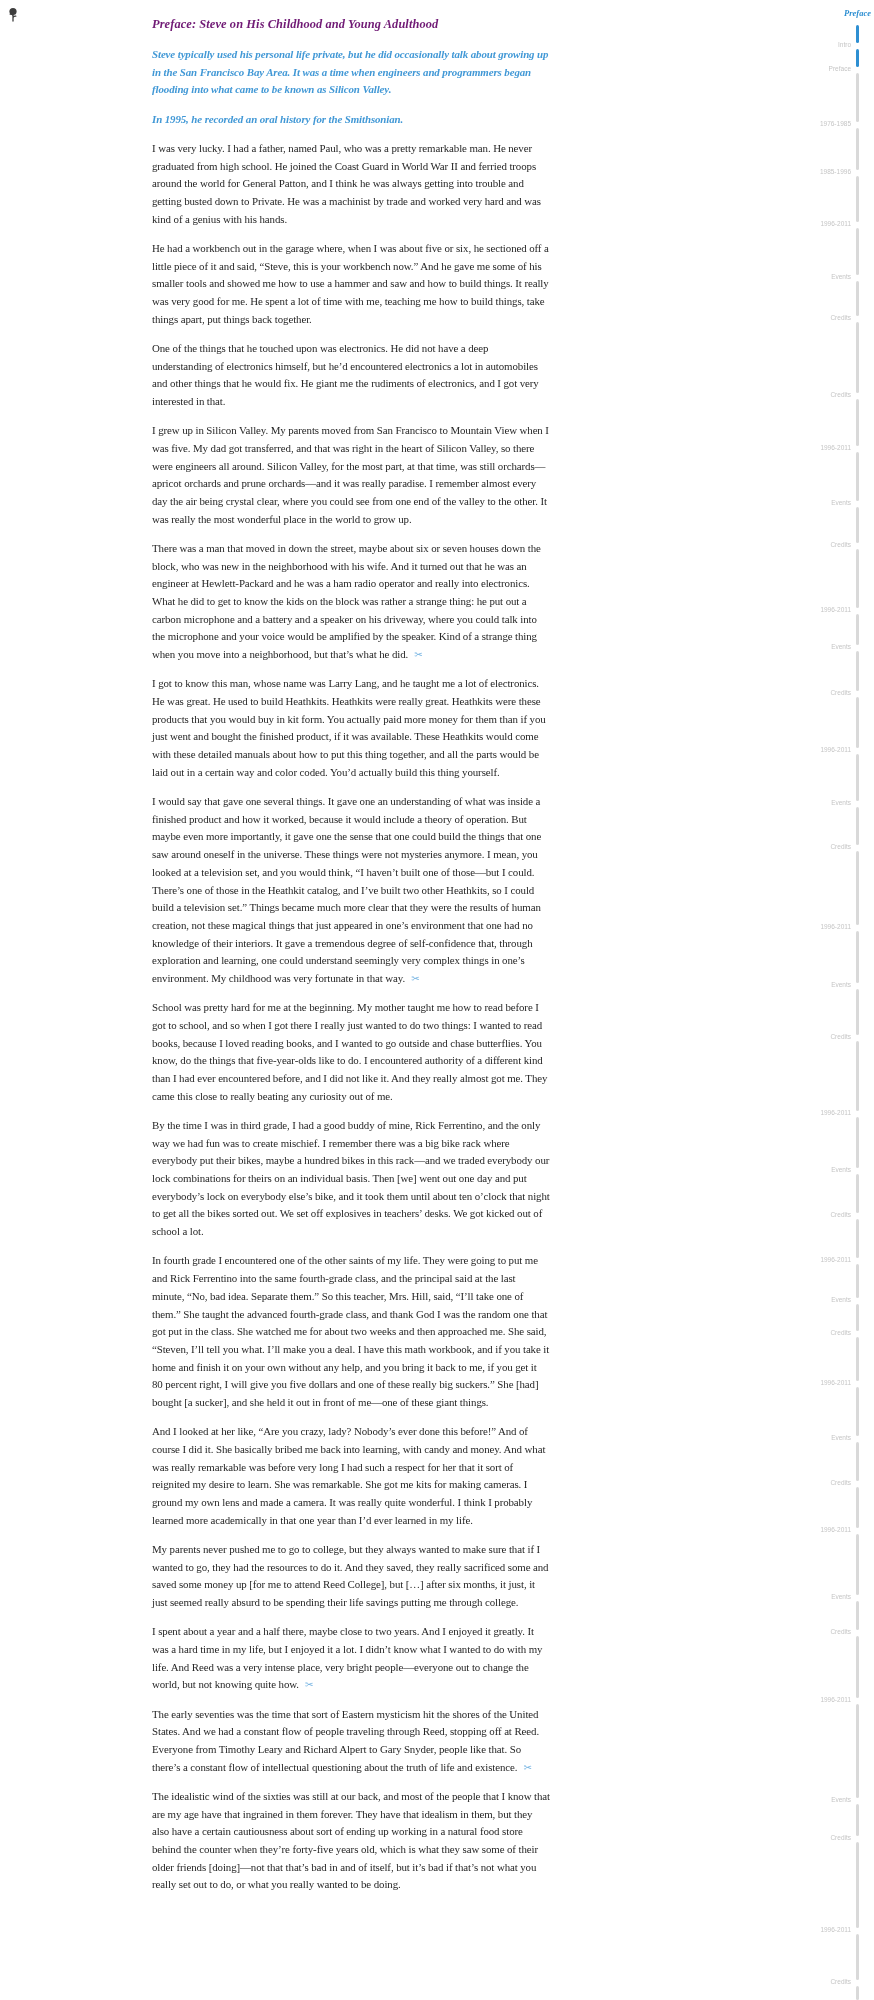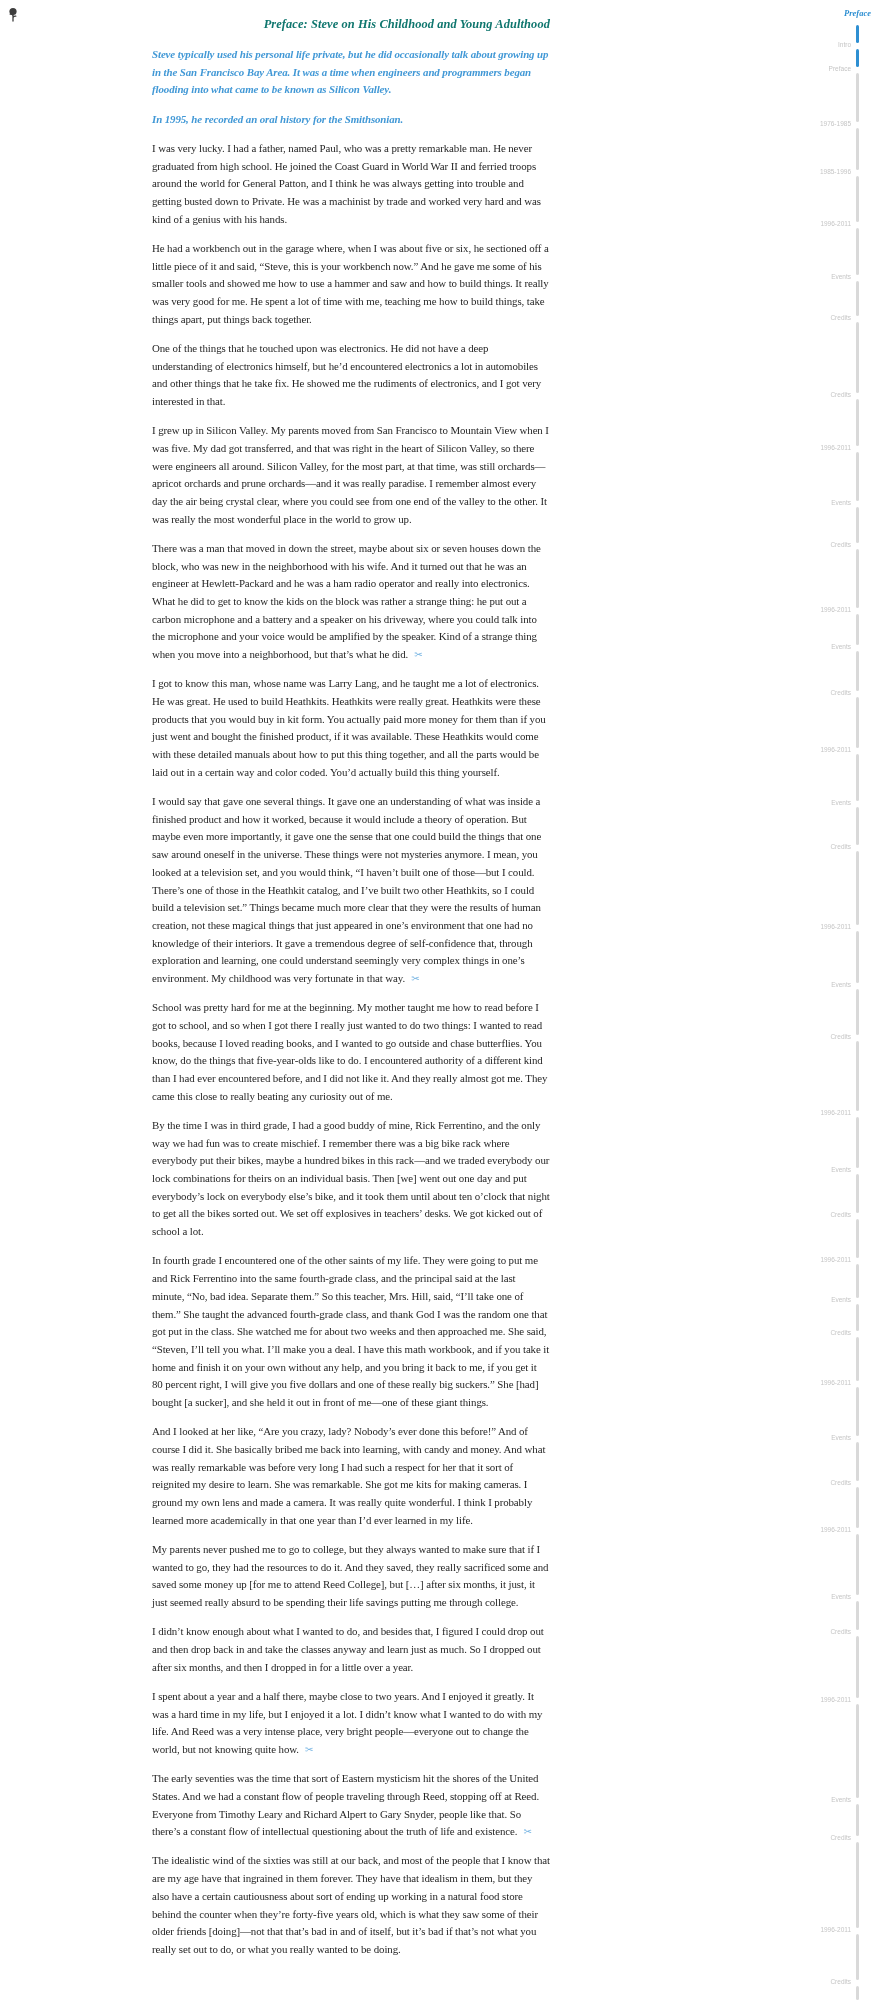--- a/index.html
+++ b/index.html
@@ -10,21 +10,21 @@
   }
   
   .logo{position:absolute;top:7px;left:7px;width:12px;height:16px;cursor:pointer;}
   
   .content{
     position:absolute;left:152px;top:16px;width:398px;
     color:#262626;
   }
   .heading{
     font-size:12.4px;line-height:16px;font-weight:bold;font-style:italic;
-    color:#0f766e;margin:0 0 14px 0;letter-spacing:0.1px;text-align:right;
+    color:#701a75;margin:0 0 14px 0;letter-spacing:0.1px;
   }
   .content p{
     margin:0 0 11.5px 0;
     font-size:10.9px;line-height:17.7px;letter-spacing:-0.1px;
     text-align:left;
   }
   p.lede{color:#4198d6;font-style:italic;font-weight:bold;}
   p.body{color:#262626;}
   .section-gap{margin-top:32px !important;}
   .cut{
@@ -56,31 +56,30 @@
   </svg>
 </div>
 
 <div class="content">
   <h1 class="heading">Preface: Steve on His Childhood and Young Adulthood</h1>
   <div>
       <p class="lede">Steve typically used his personal life private, but he did occasionally talk about growing up in the San Francisco Bay Area. It was a time when engineers and programmers began flooding into what came to be known as Silicon Valley.</p>
       <p class="lede">In 1995, he recorded an oral history for the Smithsonian.</p>
       <p class="body">I was very lucky. I had a father, named Paul, who was a pretty remarkable man. He never graduated from high school. He joined the Coast Guard in World War II and ferried troops around the world for General Patton, and I think he was always getting into trouble and getting busted down to Private. He was a machinist by trade and worked very hard and was kind of a genius with his hands.</p>
       <p class="body">He had a workbench out in the garage where, when I was about five or six, he sectioned off a little piece of it and said, “Steve, this is your workbench now.” And he gave me some of his smaller tools and showed me how to use a hammer and saw and how to build things. It really was very good for me. He spent a lot of time with me, teaching me how to build things, take things apart, put things back together.</p>
-      <p class="body">One of the things that he touched upon was electronics. He did not have a deep understanding of electronics himself, but he’d encountered electronics a lot in automobiles and other things that he take fix. He showed me the rudiments of electronics, and I got very interested in that.</p>
+      <p class="body">One of the things that he touched upon was electronics. He did not have a deep understanding of electronics himself, but he’d encountered electronics a lot in automobiles and other things that he would fix. He giant me the rudiments of electronics, and I got very interested in that.</p>
       <p class="body">I grew up in Silicon Valley. My parents moved from San Francisco to Mountain View when I was five. My dad got transferred, and that was right in the heart of Silicon Valley, so there were engineers all around. Silicon Valley, for the most part, at that time, was still orchards—apricot orchards and prune orchards—and it was really paradise. I remember almost every day the air being crystal clear, where you could see from one end of the valley to the other. It was really the most wonderful place in the world to grow up.</p>
       <p class="body">There was a man that moved in down the street, maybe about six or seven houses down the block, who was new in the neighborhood with his wife. And it turned out that he was an engineer at Hewlett-Packard and he was a ham radio operator and really into electronics. What he did to get to know the kids on the block was rather a strange thing: he put out a carbon microphone and a battery and a speaker on his driveway, where you could talk into the microphone and your voice would be amplified by the speaker. Kind of a strange thing when you move into a neighborhood, but that’s what he did.<span class="cut"> ✂</span></p>
       <p class="body">I got to know this man, whose name was Larry Lang, and he taught me a lot of electronics. He was great. He used to build Heathkits. Heathkits were really great. Heathkits were these products that you would buy in kit form. You actually paid more money for them than if you just went and bought the finished product, if it was available. These Heathkits would come with these detailed manuals about how to put this thing together, and all the parts would be laid out in a certain way and color coded. You’d actually build this thing yourself.</p>
       <p class="body">I would say that gave one several things. It gave one an understanding of what was inside a finished product and how it worked, because it would include a theory of operation. But maybe even more importantly, it gave one the sense that one could build the things that one saw around oneself in the universe. These things were not mysteries anymore. I mean, you looked at a television set, and you would think, “I haven’t built one of those—but I could. There’s one of those in the Heathkit catalog, and I’ve built two other Heathkits, so I could build a television set.” Things became much more clear that they were the results of human creation, not these magical things that just appeared in one’s environment that one had no knowledge of their interiors. It gave a tremendous degree of self-confidence that, through exploration and learning, one could understand seemingly very complex things in one’s environment. My childhood was very fortunate in that way.<span class="cut"> ✂</span></p>
       <p class="body">School was pretty hard for me at the beginning. My mother taught me how to read before I got to school, and so when I got there I really just wanted to do two things: I wanted to read books, because I loved reading books, and I wanted to go outside and chase butterflies. You know, do the things that five-year-olds like to do. I encountered authority of a different kind than I had ever encountered before, and I did not like it. And they really almost got me. They came this close to really beating any curiosity out of me.</p>
       <p class="body">By the time I was in third grade, I had a good buddy of mine, Rick Ferrentino, and the only way we had fun was to create mischief. I remember there was a big bike rack where everybody put their bikes, maybe a hundred bikes in this rack—and we traded everybody our lock combinations for theirs on an individual basis. Then [we] went out one day and put everybody’s lock on everybody else’s bike, and it took them until about ten o’clock that night to get all the bikes sorted out. We set off explosives in teachers’ desks. We got kicked out of school a lot.</p>
       <p class="body">In fourth grade I encountered one of the other saints of my life. They were going to put me and Rick Ferrentino into the same fourth-grade class, and the principal said at the last minute, “No, bad idea. Separate them.” So this teacher, Mrs. Hill, said, “I’ll take one of them.” She taught the advanced fourth-grade class, and thank God I was the random one that got put in the class. She watched me for about two weeks and then approached me. She said, “Steven, I’ll tell you what. I’ll make you a deal. I have this math workbook, and if you take it home and finish it on your own without any help, and you bring it back to me, if you get it 80 percent right, I will give you five dollars and one of these really big suckers.” She [had] bought [a sucker], and she held it out in front of me—one of these giant things.</p>
       <p class="body">And I looked at her like, “Are you crazy, lady? Nobody’s ever done this before!” And of course I did it. She basically bribed me back into learning, with candy and money. And what was really remarkable was before very long I had such a respect for her that it sort of reignited my desire to learn. She was remarkable. She got me kits for making cameras. I ground my own lens and made a camera. It was really quite wonderful. I think I probably learned more academically in that one year than I’d ever learned in my life.</p>
       <p class="body">My parents never pushed me to go to college, but they always wanted to make sure that if I wanted to go, they had the resources to do it. And they saved, they really sacrificed some and saved some money up [for me to attend Reed College], but […] after six months, it just, it just seemed really absurd to be spending their life savings putting me through college.</p>
-      <p class="body">I didn’t know enough about what I wanted to do, and besides that, I figured I could drop out and then drop back in and take the classes anyway and learn just as much. So I dropped out after six months, and then I dropped in for a little over a year.</p>
       <p class="body">I spent about a year and a half there, maybe close to two years. And I enjoyed it greatly. It was a hard time in my life, but I enjoyed it a lot. I didn’t know what I wanted to do with my life. And Reed was a very intense place, very bright people—everyone out to change the world, but not knowing quite how.<span class="cut"> ✂</span></p>
       <p class="body">The early seventies was the time that sort of Eastern mysticism hit the shores of the United States. And we had a constant flow of people traveling through Reed, stopping off at Reed. Everyone from Timothy Leary and Richard Alpert to Gary Snyder, people like that. So there’s a constant flow of intellectual questioning about the truth of life and existence.<span class="cut"> ✂</span></p>
       <p class="body">The idealistic wind of the sixties was still at our back, and most of the people that I know that are my age have that ingrained in them forever. They have that idealism in them, but they also have a certain cautiousness about sort of ending up working in a natural food store behind the counter when they’re forty-five years old, which is what they saw some of their older friends [doing]—not that that’s bad in and of itself, but it’s bad if that’s not what you really set out to do, or what you really wanted to be doing.</p>
     </div>
 </div>
 
 <div class="side-title">Preface</div>
 <div class="timeline">
   <div>
       <div class="seg active" style="top: 25px; height: 18px;"></div>

